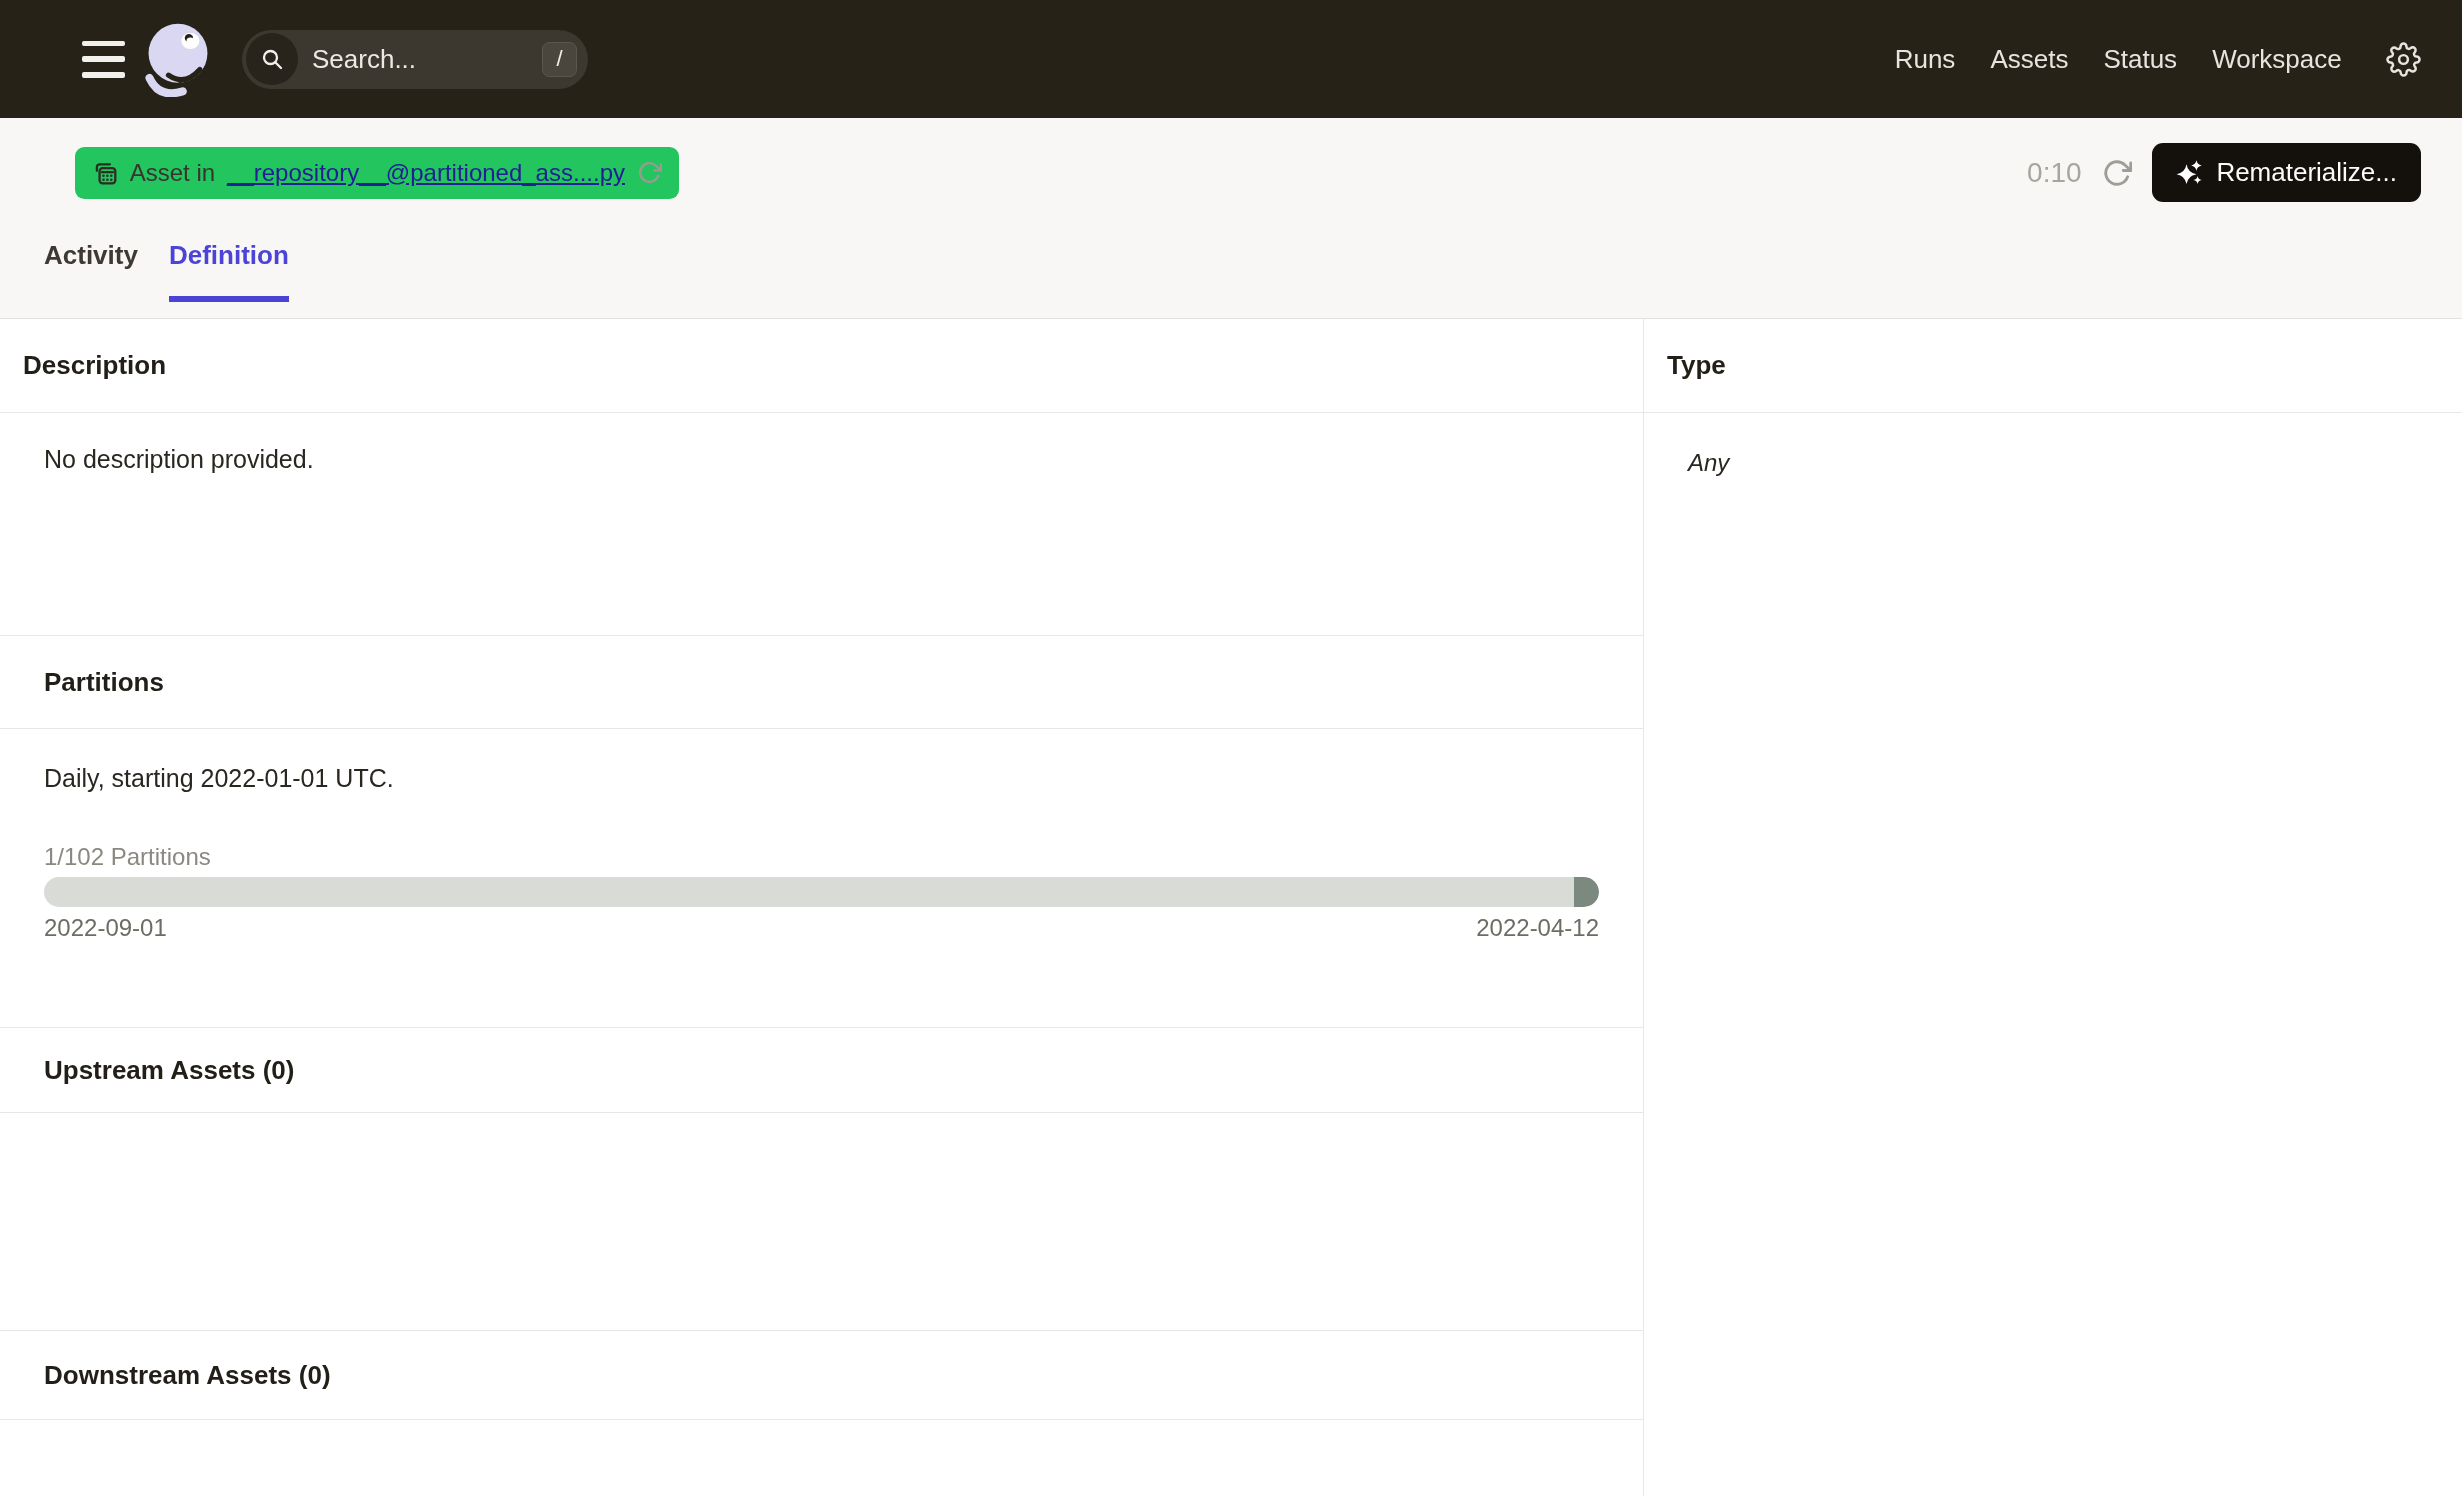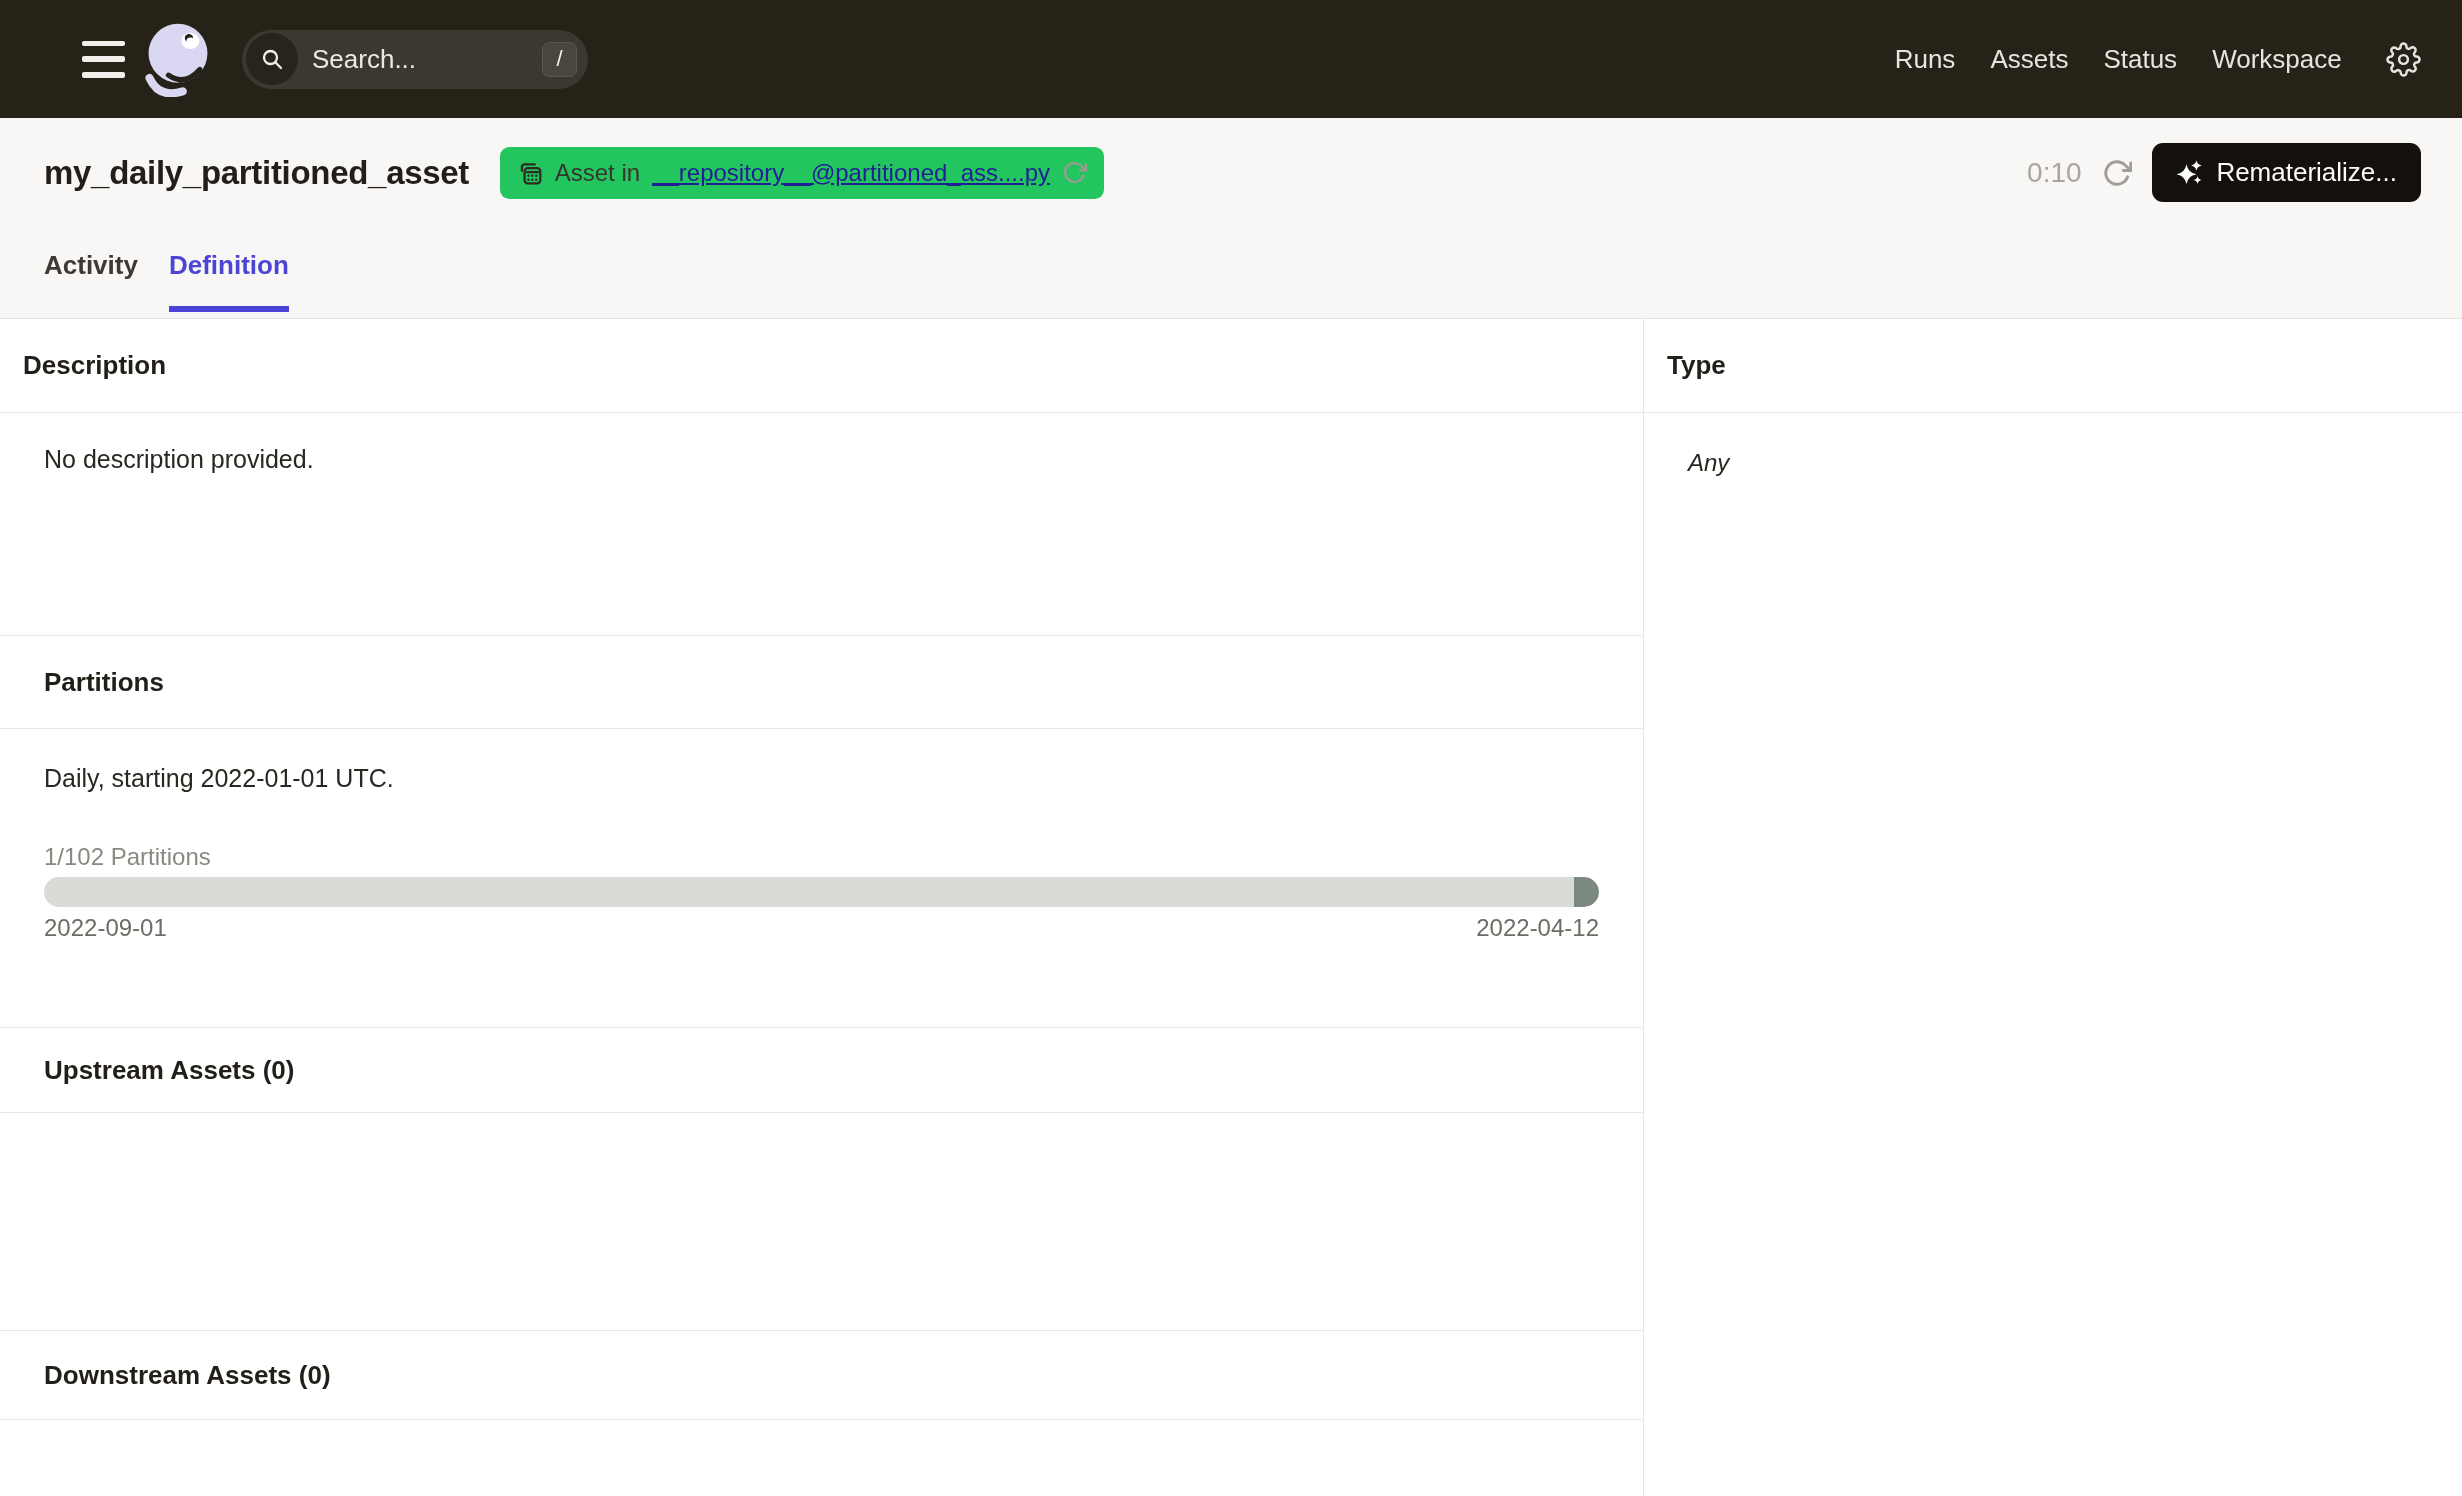--- a/index.html
+++ b/index.html
@@ -55,21 +55,21 @@
   .asset-badge a { color:#201f96; text-decoration:underline; cursor:pointer; }
   .badge-reload { background:none; border:none; cursor:pointer; display:flex; align-items:center; }
   .header-right { margin-left:auto; display:flex; align-items:center; gap:20.4px; }
   .timer { font-size:28px; color:#a8a59f; }
   .refresh-btn { background:none; border:none; cursor:pointer; display:flex; align-items:center; }
   .remat-btn {
     display:inline-flex; align-items:center; gap:12px; height:59px; padding:12px 24px;
     background:#14110d; color:#fcfbfa; border:none; border-radius:11px; font-family:inherit;
     font-size:26px; cursor:pointer;
   }
-  .tabs { position:absolute; left:44px; bottom:6px; height:93px; display:flex; gap:31px; }
+  .tabs { position:absolute; left:44px; bottom:16px; height:93px; display:flex; gap:31px; }
   .tab {
     display:flex; align-items:center; height:100%; position:relative; cursor:pointer;
     font-size:26px; font-weight:600; color:#3e3a33;
   }
   .tab.active { color:#4c44d6; }
   .tab.active::after {
     content:""; position:absolute; left:0; right:0; bottom:0; height:5.6px; background:#4b43d3;
   }
 
   
@@ -140,21 +140,20 @@
       <svg width="35" height="35" viewBox="0 0 24 24" fill="none" stroke="#e7e4df" stroke-width="1.7" stroke-linecap="round" stroke-linejoin="round">
         <circle cx="12" cy="12" r="3"></circle>
         <path d="M19.4 15a1.65 1.65 0 0 0 .33 1.82l.06.06a2 2 0 0 1 0 2.83 2 2 0 0 1-2.83 0l-.06-.06a1.65 1.65 0 0 0-1.82-.33 1.65 1.65 0 0 0-1 1.51V21a2 2 0 0 1-2 2 2 2 0 0 1-2-2v-.09A1.65 1.65 0 0 0 9 19.4a1.65 1.65 0 0 0-1.82.33l-.06.06a2 2 0 0 1-2.83 0 2 2 0 0 1 0-2.83l.06-.06a1.65 1.65 0 0 0 .33-1.82 1.65 1.65 0 0 0-1.51-1H3a2 2 0 0 1-2-2 2 2 0 0 1 2-2h.09A1.65 1.65 0 0 0 4.6 9a1.65 1.65 0 0 0-.33-1.82l-.06-.06a2 2 0 0 1 0-2.83 2 2 0 0 1 2.83 0l.06.06a1.65 1.65 0 0 0 1.82.33H9a1.65 1.65 0 0 0 1-1.51V3a2 2 0 0 1 2-2 2 2 0 0 1 2 2v.09a1.65 1.65 0 0 0 1 1.51 1.65 1.65 0 0 0 1.82-.33l.06-.06a2 2 0 0 1 2.83 0 2 2 0 0 1 0 2.83l-.06.06a1.65 1.65 0 0 0-.33 1.82V9a1.65 1.65 0 0 0 1.51 1H21a2 2 0 0 1 2 2 2 2 0 0 1-2 2h-.09a1.65 1.65 0 0 0-1.51 1z"></path>
       </svg>
     </button>
   </nav>
 </header>
 
 <div class="page-header">
   <div class="header-row">
-    <h1 class="page-title">my_daily_partitioned_asset</h1>
     <span class="asset-badge">
       <span>
         <svg width="26" height="26" viewBox="0 0 24 24" fill="none" stroke="#2e2a24" stroke-width="2.1" stroke-linecap="round" stroke-linejoin="round">
           <path d="M4.5 10 V6.5 A2.5 2.5 0 0 1 7 4 h9.5"></path>
           <rect x="7" y="7.5" width="14.5" height="14" rx="2.8"></rect>
           <line x1="9.2" y1="11.2" x2="19.3" y2="11.2"></line>
           <circle cx="10.6" cy="14.6" r="1.15" fill="#2e2a24" stroke="none"></circle>
           <circle cx="14.2" cy="14.6" r="1.15" fill="#2e2a24" stroke="none"></circle>
           <circle cx="17.8" cy="14.6" r="1.15" fill="#2e2a24" stroke="none"></circle>
           <circle cx="10.6" cy="18.2" r="1.15" fill="#2e2a24" stroke="none"></circle>

